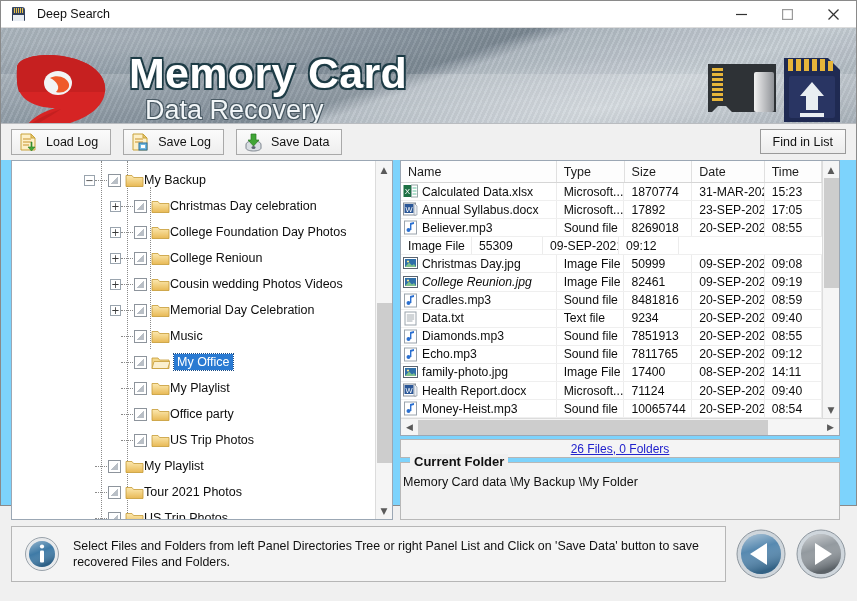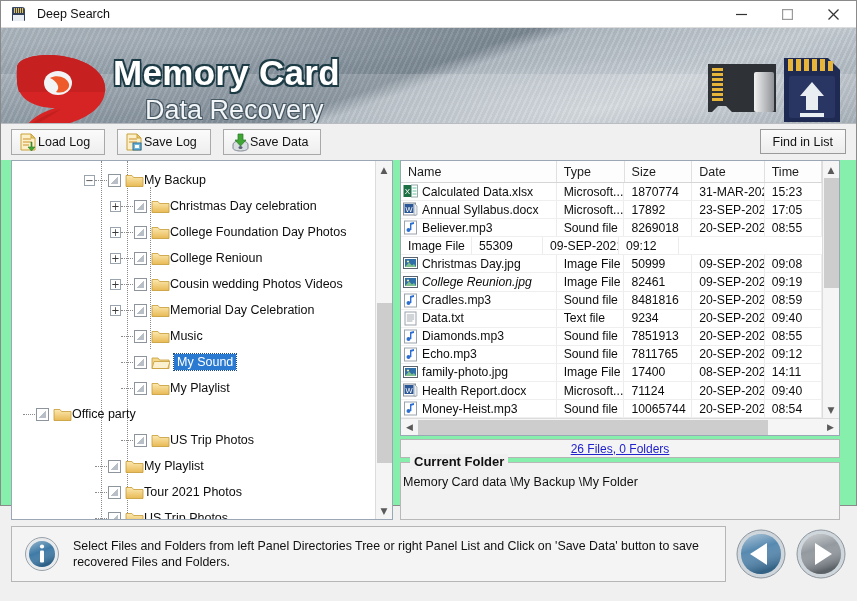--- a/index.html
+++ b/index.html
@@ -8,21 +8,21 @@
     width: 857px; height: 601px;
     font-family: "Liberation Sans", sans-serif;
     font-size: 12px;
     background: #f0f0f0;
     overflow: hidden;
     -webkit-font-smoothing: antialiased;
   }
   .window {
     width:857px; height:506px;
     border:1px solid #8a8a8a;
-    background:#86efac;
+    background:#7dd3fc;
     display:flex; flex-direction:column;
     position:relative;
   }
 
   
   .titlebar {
     height:27px; background:#ffffff;
     display:flex; align-items:center;
     flex:0 0 27px;
     border-bottom:1px solid #dcdcdc;
@@ -64,45 +64,46 @@
       radial-gradient(ellipse at 70% 85%, rgba(255,255,255,0.20), transparent 45%);
     pointer-events:none;
   }
   .logo {
     position:absolute; left:8px; top:26px; width:106px; height:78px; z-index:3;
   }
   .logo svg { display:block; }
 
   .banner-text { position:absolute; left:112px; top:26px; z-index:3; }
   .b-main {
-    font-size:35px; font-weight:bold; color:#ffffff; letter-spacing:0.3px;
+    font-size:43px; font-weight:bold; color:#ffffff; letter-spacing:0.3px;
     line-height:38px;
     text-shadow:
       -1.6px -1.6px 0 #1d3b45, 1.6px -1.6px 0 #1d3b45,
       -1.6px  1.6px 0 #1d3b45, 1.6px  1.6px 0 #1d3b45,
       0 0 3px rgba(20,50,60,.9);
+    margin-left: 16px;
   }
   .b-sub {
     font-size:27px; color:#f2f6f8; margin-left:32px; margin-top:2px;
     line-height:32px;
     text-shadow:-1px -1px 0 #4a5a64, 1px -1px 0 #4a5a64, -1px 1px 0 #4a5a64, 1px 1px 0 #4a5a64;
   }
 
   .cards { position:absolute; right:12px; top:28px; width:172px; height:68px; z-index:3; }
 
   
   .toolbar {
     flex:0 0 36px; height:36px; position:relative;
     display:flex; align-items:center; padding:0 10px;
     background:#f0f0f0;
   }
   .tbtn {
     height:26px; min-width:94px; margin-right:12px;
     border:1px solid #a9a9a9; background:linear-gradient(#fbfbfb,#eeeeee);
-    display:flex; align-items:center; padding:0 12px 0 7px;
+    display:flex; align-items:center; gap:8px; padding:0 12px 0 7px;
     font-size:12.5px; color:#111; cursor:default;
   }
   .find-btn {
     position:absolute; right:10px; top:5px;
     height:25px; padding:0 12px; border:1px solid #9a9a9a;
     background:linear-gradient(#fafafa,#ececec);
     display:flex; align-items:center; font-size:12.5px; color:#111; cursor:default;
   }
 
   
@@ -456,38 +457,38 @@
             <span class="tlabel">Music</span>
           </div>
           <div class="tnode sel" style="padding-left: 98px;">
             <div class="tog none"></div>
             <div class="dots"></div>
             <div class="chk"></div>
             <div class="fol"><svg width="19" height="15" viewBox="0 0 19 15">
                 <path d="M1 3 H7 L8.6 5 H18 V13.5 H1 Z" fill="#f4d98c" stroke="#c59a35" stroke-width=".8"></path>
                 <path d="M3 6.5 H19 L16.8 13.5 H1 Z" fill="#fbf0cf" stroke="#c59a35" stroke-width=".8"></path>
               </svg></div>
-            <span class="tlabel">My Sound</span>
+            <span class="tlabel">My Office</span>
           </div>
           <div class="tnode" style="padding-left: 98px;">
             <div class="tog none"></div>
             <div class="dots"></div>
             <div class="chk"></div>
             <div class="fol"><svg width="19" height="15" viewBox="0 0 19 15">
                 <path d="M1 2.5 H7 L8.6 4.5 H18 V13.5 H1 Z" fill="url(#fg)" stroke="#c59a35" stroke-width=".8"></path>
                 <defs>
                   <linearGradient id="fg" x1="0" y1="0" x2="0" y2="1">
                     <stop offset="0" stop-color="#fce9b0"></stop>
                     <stop offset="1" stop-color="#e8b955"></stop>
                   </linearGradient>
                 </defs>
               </svg></div>
             <span class="tlabel">My Playlist</span>
           </div>
-          <div class="tnode" style="">
+          <div class="tnode" style="padding-left: 98px;">
             <div class="tog none"></div>
             <div class="dots"></div>
             <div class="chk"></div>
             <div class="fol"><svg width="19" height="15" viewBox="0 0 19 15">
                 <path d="M1 2.5 H7 L8.6 4.5 H18 V13.5 H1 Z" fill="url(#fg)" stroke="#c59a35" stroke-width=".8"></path>
                 <defs>
                   <linearGradient id="fg" x1="0" y1="0" x2="0" y2="1">
                     <stop offset="0" stop-color="#fce9b0"></stop>
                     <stop offset="1" stop-color="#e8b955"></stop>
                   </linearGradient>

